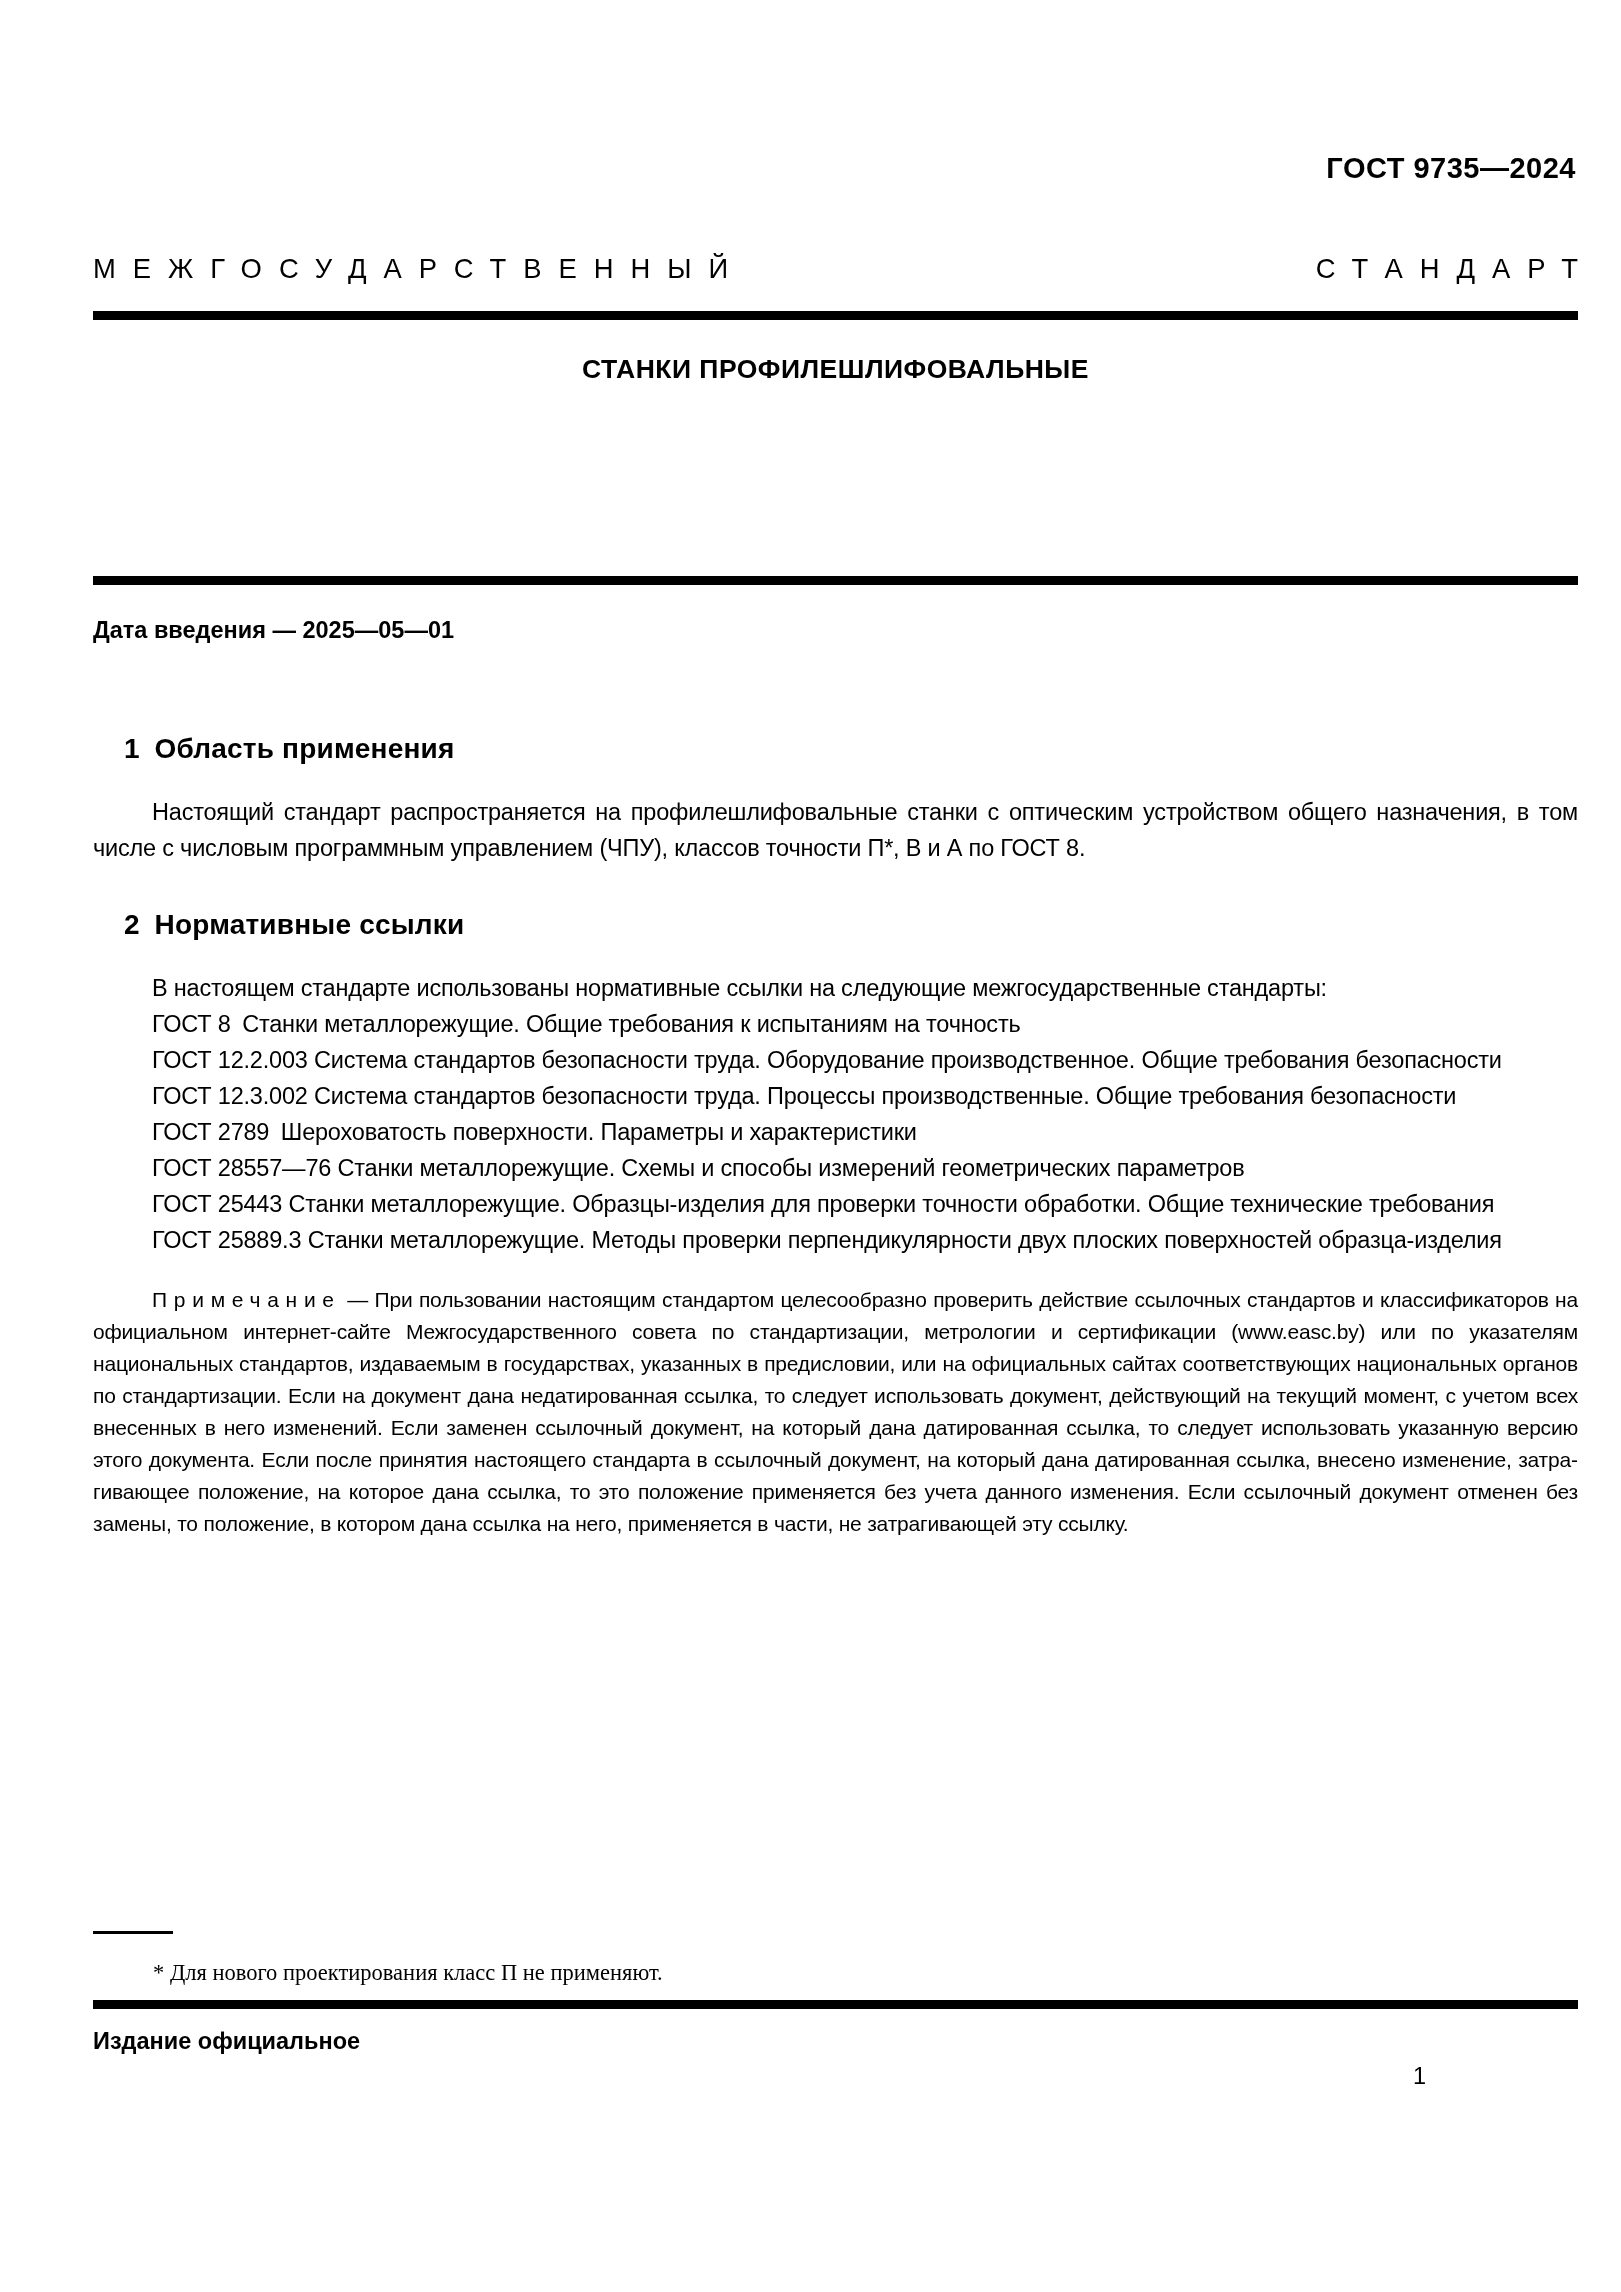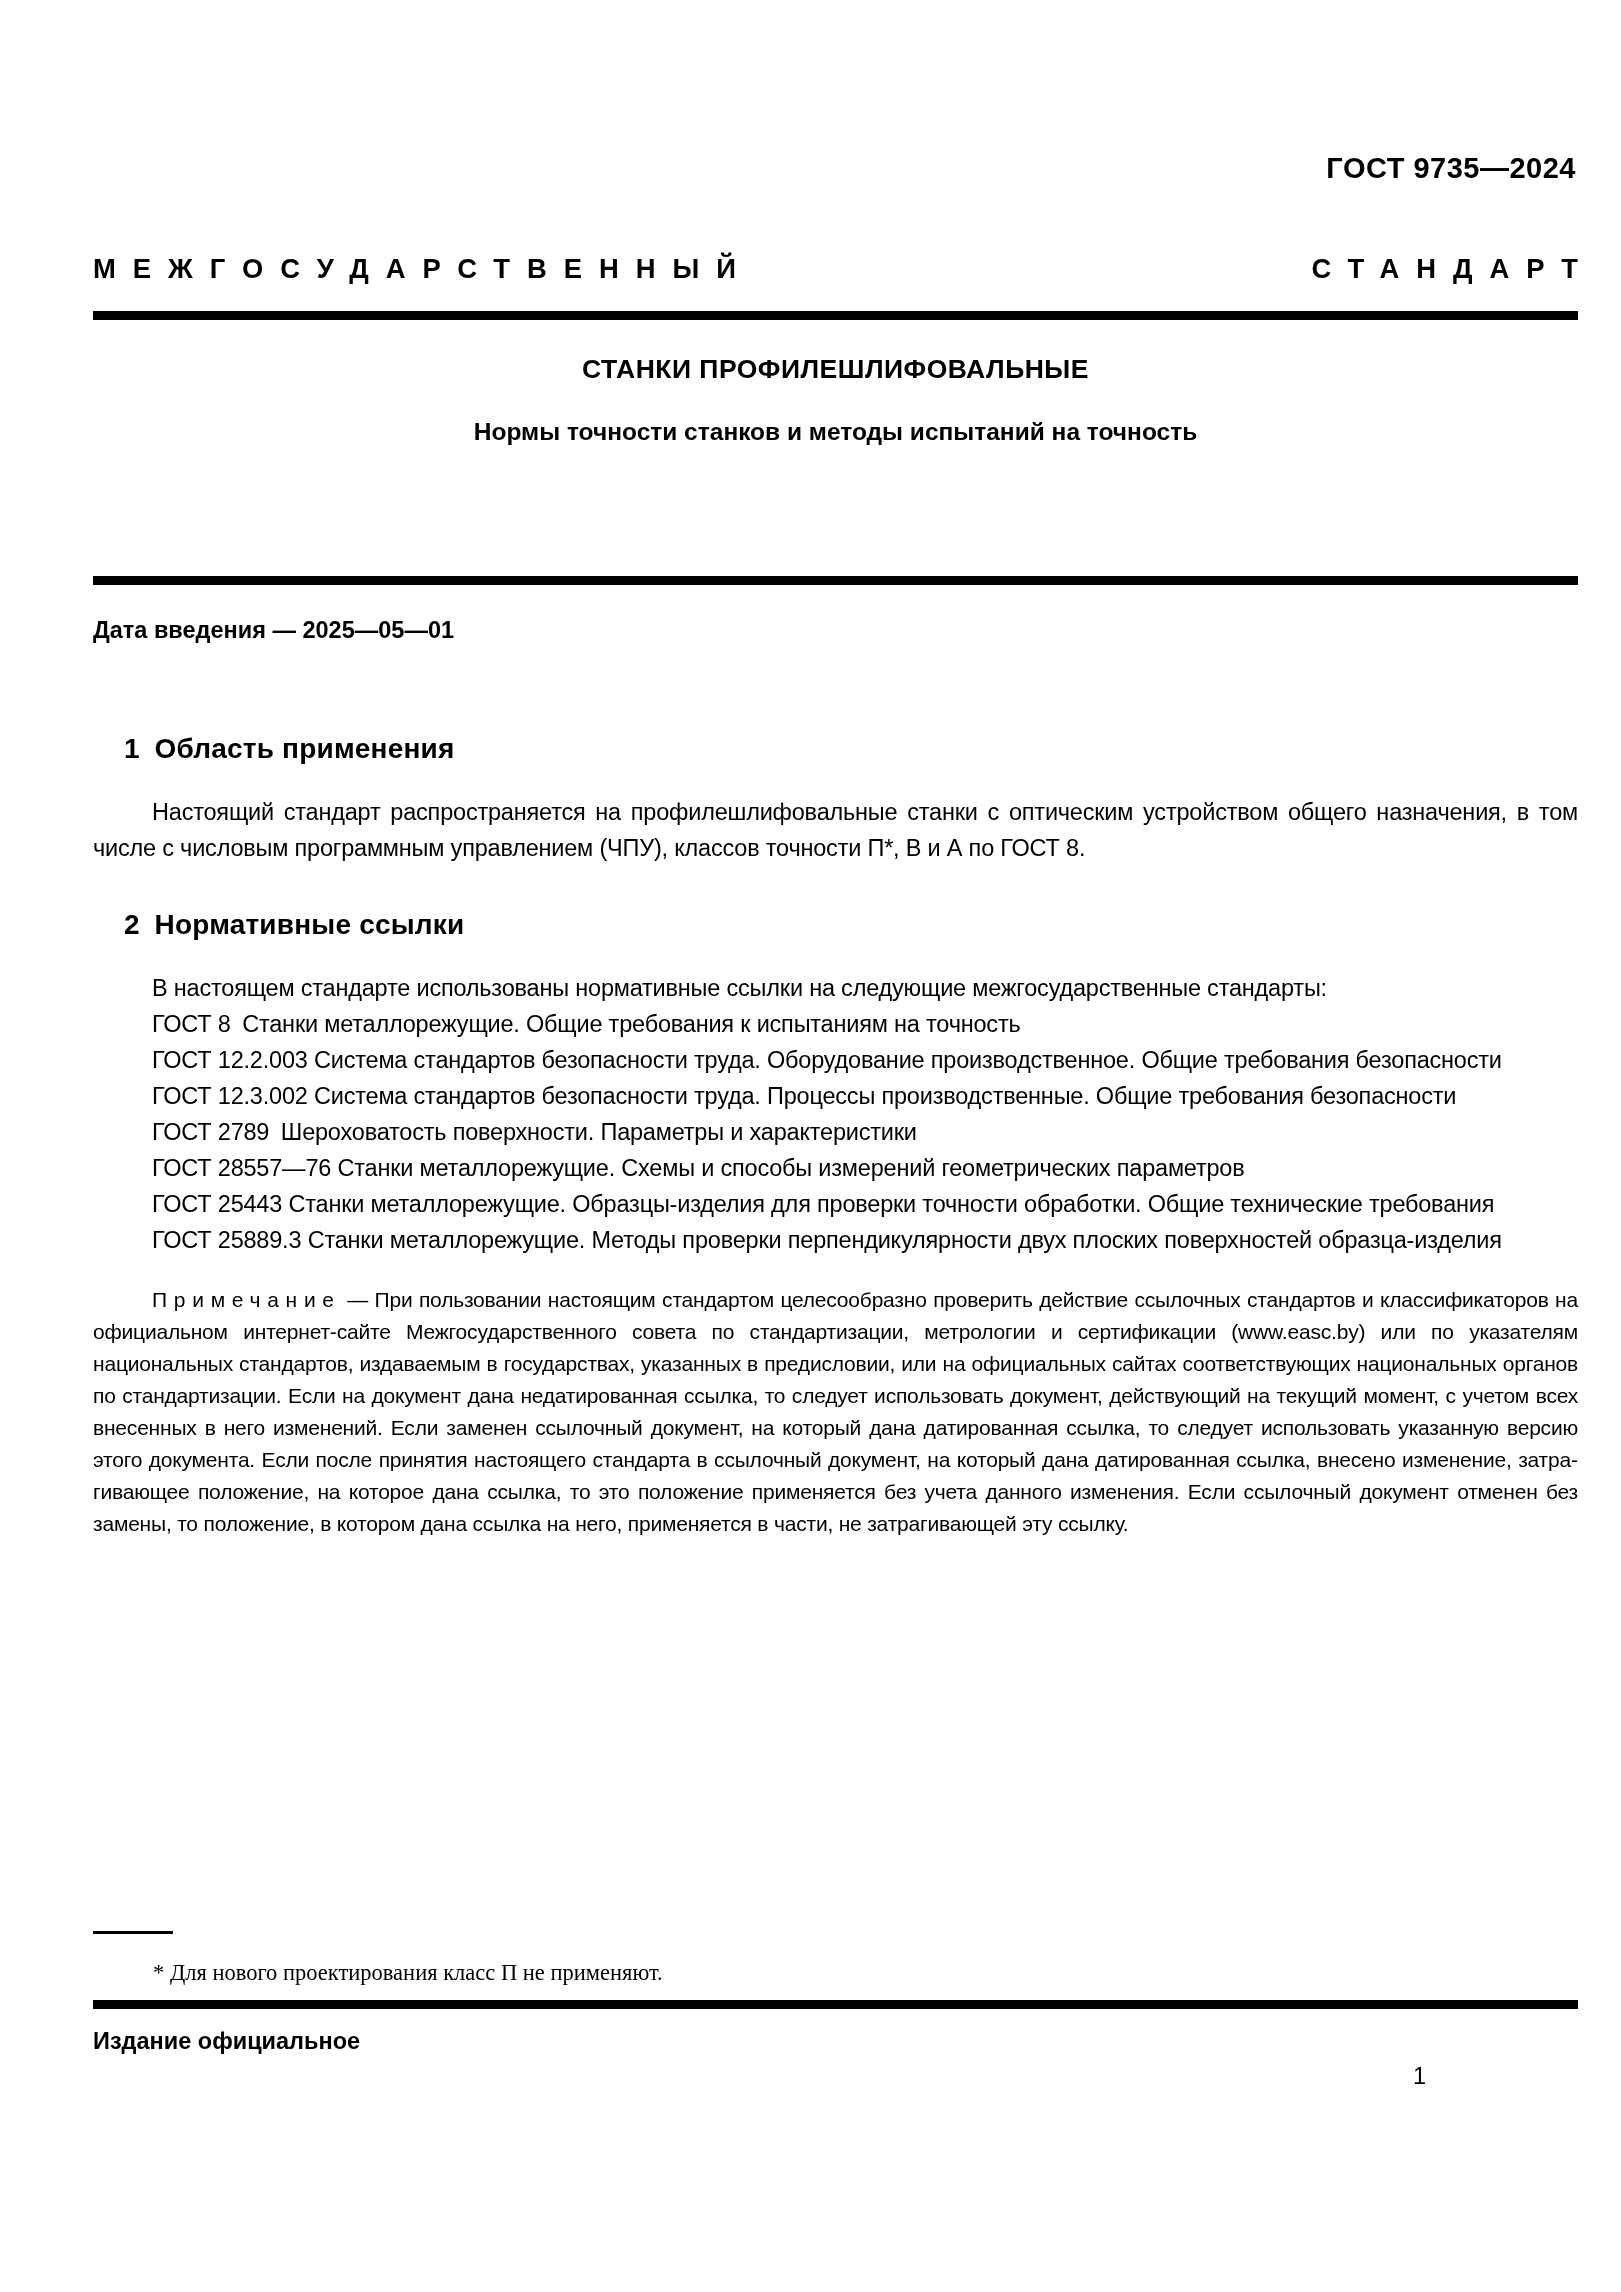--- a/index.html
+++ b/index.html
@@ -14,21 +14,21 @@
   }
   .rule { position: absolute; left: 93px; right: 43px; height: 8.8px; background: #000; }
 
   .doc-code {
     position: absolute; top: 152px; left: 93px; right: 45px;
     text-align: right; font-size: 29px; font-weight: 700; letter-spacing: 0.5px;
   }
   .std-header {
     position: absolute; top: 253px; left: 93px; right: 43px;
     display: flex; justify-content: space-between;
-    font-size: 27.4px; font-weight: 700;
+    font-size: 27.4px; font-weight: 400;
   }
   .std-header span { letter-spacing: 0.62em; white-space: nowrap; }
   .std-header span:last-child { margin-right: -0.62em; }
   .rule-1 { top: 311px; }
   .title-ru {
     position: absolute; top: 354px; left: 93px; right: 43px;
     text-align: center; font-size: 26.5px; font-weight: 700; letter-spacing: 0.5px;
   }
   .subtitle-ru {
     position: absolute; top: 418px; left: 93px; right: 43px;
@@ -78,21 +78,20 @@
   <div class="doc-code">ГОСТ 9735—2024</div>
 
   <div class="std-header">
     <span>МЕЖГОСУДАРСТВЕННЫЙ</span>
     <span>СТАНДАРТ</span>
   </div>
 
   <div class="rule rule-1"></div>
 
   <div class="title-ru">СТАНКИ ПРОФИЛЕШЛИФОВАЛЬНЫЕ</div>
-  <div class="subtitle-ru">Нормы точности станков и методы испытаний на точность</div>
 
 
   <div class="rule rule-2"></div>
 
   <div class="date-line">Дата введения — 2025—05—01</div>
 
   <div class="main">
 
     <h2 class="sec">
       <span>1</span>

